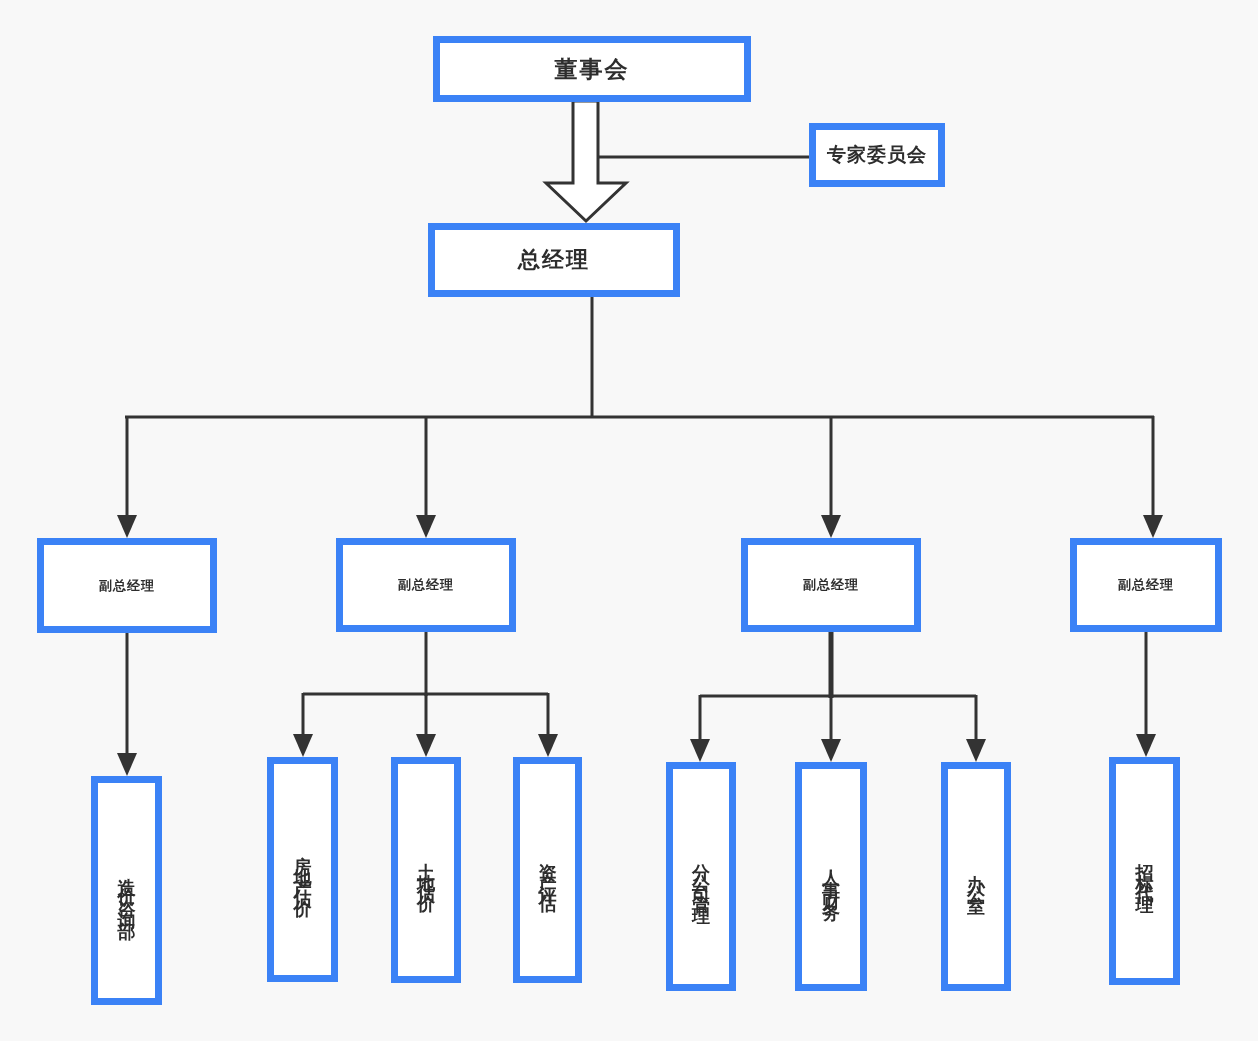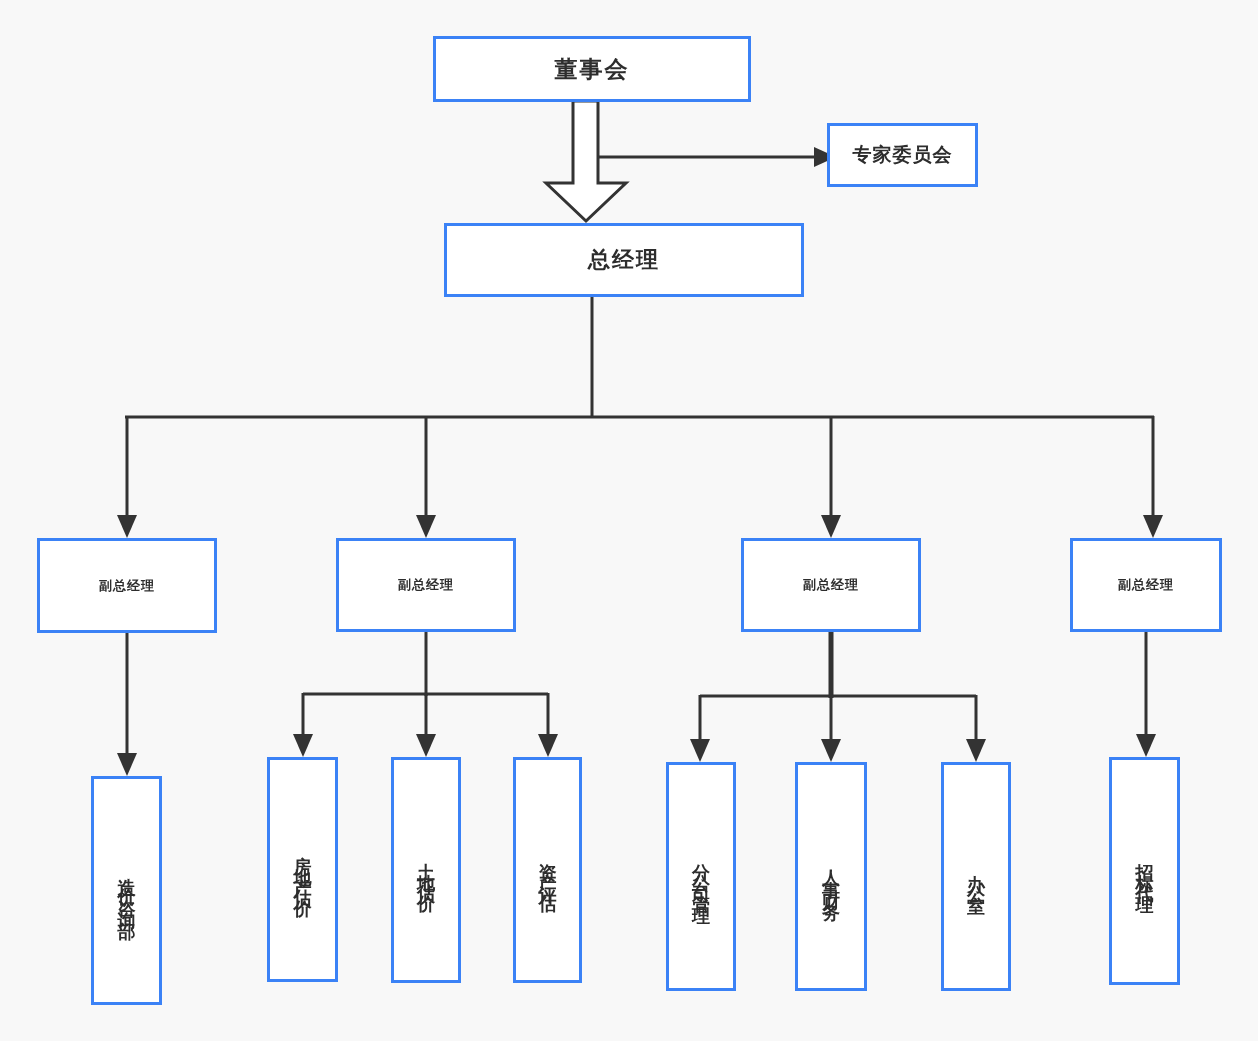--- a/index.html
+++ b/index.html
@@ -16,21 +16,21 @@
   }
   #connectors {
     position: absolute;
     left: 0; top: 0;
     width: 1258px; height: 1041px;
   }
   .node {
     position: absolute;
     box-sizing: border-box;
     background: #ffffff;
-    border: 3px solid #3b82f6;
+    border: 7px solid #3b82f6;
     display: flex;
     align-items: center;
     justify-content: center;
     font-weight: 700;
     color: #2d2d2d;
     text-align: center;
   }
   .node.board  { font-size: 23px; letter-spacing: 2px; }
   .node.gm     { font-size: 22px; letter-spacing: 2px; }
   .node.expert { font-size: 19px; letter-spacing: 1px; }
@@ -110,23 +110,23 @@
     </g>
 
     <g>
       <line x1="1146" y1="632" x2="1146" y2="737"></line>
       <polygon class="head" points="1136,734 1156,734 1146,757"></polygon>
     </g>
   </svg>
 
   <div class="node board" style="left:433px; top:36px; width:318px; height:66px;">董事会</div>
 
-  <div class="node expert" style="left:827px; top:123px; width:151px; height:64px;">专家委员会</div>
+  <div class="node expert" style="left:809px; top:123px; width:136px; height:64px;">专家委员会</div>
 
-  <div class="node gm" style="left:444px; top:223px; width:360px; height:74px;">总经理</div>
+  <div class="node gm" style="left:428px; top:223px; width:252px; height:74px;">总经理</div>
 
   <div class="node vp" style="left:37px; top:538px; width:180px; height:95px;">副总经理</div>
 
   <div class="node vp" style="left:336px; top:538px; width:180px; height:94px;">副总经理</div>
 
   <div class="node vp" style="left:741px; top:538px; width:180px; height:94px;">副总经理</div>
 
   <div class="node vp" style="left:1070px; top:538px; width:152px; height:94px;">副总经理</div>
 
   <div class="node dept" style="left:91px; top:776px; width:71px; height:229px;">

